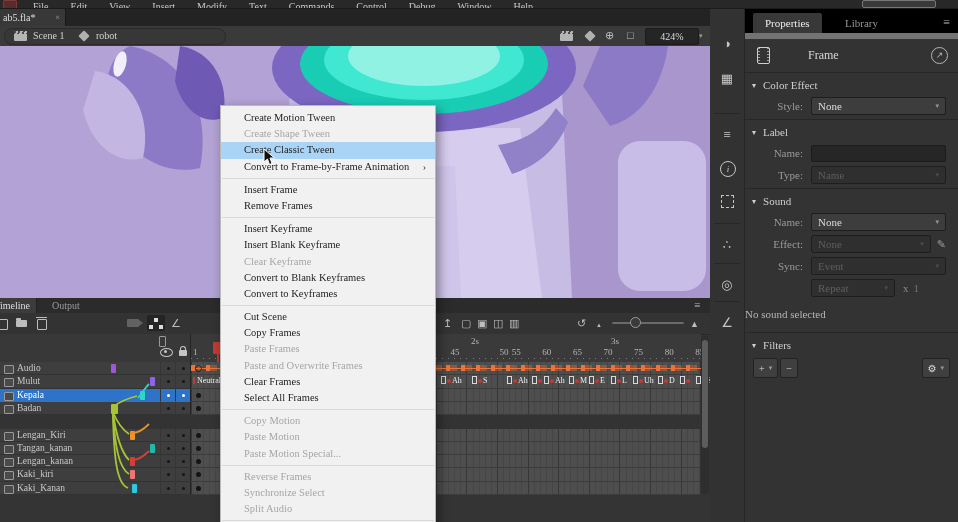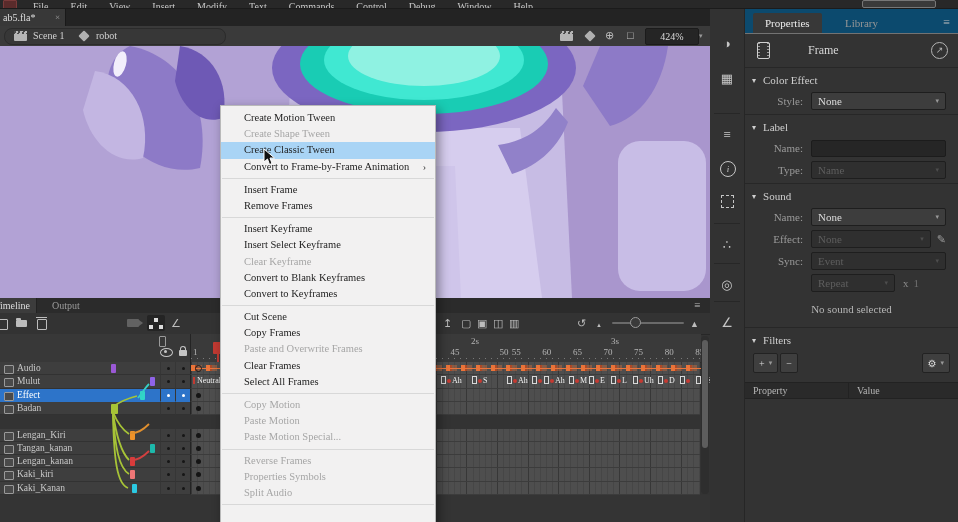--- a/index.html
+++ b/index.html
@@ -102,21 +102,21 @@
   #cursor{left:263px;top:148px;z-index:60}
   
   #rightcol{left:710px;top:9px;width:248px;height:513px;background:#323232}
   #dock{position:absolute;left:0;top:0;width:34px;height:513px;background:#323232;border-right:1px solid #262626}
   .dicon{position:absolute;left:0;width:34px;text-align:center;color:#c6c6c6;font-size:13px}
   .dicon.circle{left:10px;width:14px;height:14px;border:1px solid #c6c6c6;border-radius:50%;font-size:9px;line-height:14px;font-style:italic}
   .dicon.dashedbox{left:11px;width:11px;height:11px;border:1px dashed #c6c6c6}
   .dsep{position:absolute;left:4px;width:26px;border-top:1px solid #272727}
   #props{position:absolute;left:35px;top:0;width:213px;height:513px;background:#333}
   #collapse{position:absolute;left:8px;top:-1px;color:#8a8a8a;font-size:9px}
-  #ptabs{position:relative;height:24px;background:#0c4a6e;border-bottom:1px solid #737373}
+  #ptabs{position:relative;height:24px;background:#000000;border-bottom:6px solid #737373}
   .ptab{position:absolute;top:4px;height:20px;line-height:20px;padding:0 12px;font-size:11px}
   #ptab1{left:8px;background:#383838;color:#ececec;border-radius:2px 2px 0 0}
   #ptab2{left:88px;color:#969696}
   #pham{position:absolute;right:8px;top:6px;color:#bdbdbd;font-size:12px}
   #phead{display:flex;align-items:center;padding:8px 10px 6px 12px}
   .filmic{width:13px;height:17px;border:1px solid #cfcfcf;border-radius:2px;box-sizing:border-box;
     background:repeating-linear-gradient(0deg,transparent 0 2px,#9a9a9a 2px 3px) left/2px 100% no-repeat,
                repeating-linear-gradient(0deg,transparent 0 2px,#9a9a9a 2px 3px) right/2px 100% no-repeat}
   #ptitle{margin-left:38px;font-size:12px;color:#d8d8d8;flex:1}
   .circic{width:15px;height:15px;border:1px solid #b5b5b5;border-radius:50%;color:#b5b5b5;font-size:9px;text-align:center;line-height:14px}
@@ -126,21 +126,21 @@
   .prow{display:flex;align-items:center;height:22px;padding-right:12px}
   .plabel{width:58px;text-align:right;color:#9a9a9a;margin-right:8px;flex:none}
   .dd{flex:1;height:18px;background:#3d3d3d;border:1px solid #1e1e1e;border-radius:2px;display:flex;align-items:center;padding:0 6px;color:#ddd;box-sizing:border-box}
   .dd .chev{margin-left:auto;color:#999;font-size:7px}
   .dd.dis{background:#2f2f2f;color:#5e5e5e}
   .dd.dis .chev{color:#4e4e4e}
   .inp{flex:1;height:15px;background:#262626;border:1px solid #1c1c1c;border-radius:2px}
   .pencil{margin-left:6px;color:#9a9a9a;font-size:11px}
   .xx{margin:0 5px 0 8px;color:#8a8a8a}
   .cnt{color:#707070}
-  .nosound{text-align:center;color:#b5b5b5;padding:9px 0 10px;font-size:11px}
+  .nosound{text-align:left;color:#b5b5b5;padding:9px 0 10px;font-size:11px}
   .btnrow{display:flex;align-items:center;padding:3px 8px 4px}
   .tbtn{height:18px;background:#3f3f3f;border:1px solid #222;border-radius:2px;color:#ddd;display:flex;align-items:center;padding:0 5px;font-size:10px;margin-right:2px}
   .tbtn .chev{font-size:7px;color:#999;margin-left:4px}
   .gearbtn{margin-left:auto;margin-right:0}
   .thead{display:flex;height:15px;line-height:15px;background:#2a2a2a;border-top:1px solid #222;border-bottom:1px solid #222;color:#b5b5b5;font-size:10px;margin-top:5px}
   .thc1{width:104px;padding-left:8px;border-right:1px solid #222;box-sizing:border-box}
   .thc2{padding-left:8px}
 </style>
 </head>
 <body>
@@ -289,21 +289,21 @@
             <div class="kf" style="left: 378px;"><span class="kfbox"></span><span class="kfdot"></span><span>M</span></div>
             <div class="kf" style="left: 398px;"><span class="kfbox"></span><span class="kfdot"></span><span>E</span></div>
             <div class="kf" style="left: 420px;"><span class="kfbox"></span><span class="kfdot"></span><span>L</span></div>
             <div class="kf" style="left: 442px; text-align: center;"><span class="kfbox"></span><span class="kfdot"></span><span>Uh</span></div>
             <div class="kf" style="left: 467px;"><span class="kfbox"></span><span class="kfdot"></span><span>D</span></div>
             <div class="kf" style="left: 489px;"><span class="kfbox"></span><span class="kfdot"></span><span></span></div>
             <div class="kf" style="left: 505px;"><span class="kfbox"></span><span class="kfdot"></span><span>S</span></div>
           </div>
         </div>
         <div class="lrow sel" style="top: 26.6px;">
-          <div class="cell namecell"><span class="licon"></span><span>Effect</span></div>
+          <div class="cell namecell"><span class="licon"></span><span>Kepala</span></div>
           <div class="cell chipcell">
             <div class="chip" style="left: 32px; background: rgb(48, 214, 200);"></div>
           </div>
           <div class="cell eyecell">
             <div class="dot" style="left: 6px;"></div>
           </div>
           <div class="cell lockcell">
             <div class="dot" style="left: 6px;"></div>
           </div>
           <div class="cell framecell">
@@ -425,37 +425,38 @@
     <div id="ctx-items">
         <div class="citem normal"><span>Create Motion Tween</span></div>
         <div class="citem disabled"><span>Create Shape Tween</span></div>
         <div class="citem highlighted"><span>Create Classic Tween</span></div>
         <div class="citem normal"><span>Convert to Frame-by-Frame Animation</span><span class="subarrow">›</span></div>
         <div class="csep"></div>
         <div class="citem normal"><span>Insert Frame</span></div>
         <div class="citem normal"><span>Remove Frames</span></div>
         <div class="csep"></div>
         <div class="citem normal"><span>Insert Keyframe</span></div>
-        <div class="citem normal"><span>Insert Select Keyframe</span></div>
+        <div class="citem normal"><span>Insert Blank Keyframe</span></div>
         <div class="citem disabled"><span>Clear Keyframe</span></div>
         <div class="citem normal"><span>Convert to Blank Keyframes</span></div>
         <div class="citem normal"><span>Convert to Keyframes</span></div>
         <div class="csep"></div>
         <div class="citem normal"><span>Cut Scene</span></div>
         <div class="citem normal"><span>Copy Frames</span></div>
+        <div class="citem disabled"><span>Paste Frames</span></div>
         <div class="citem disabled"><span>Paste and Overwrite Frames</span></div>
         <div class="citem normal"><span>Clear Frames</span></div>
         <div class="citem normal"><span>Select All Frames</span></div>
         <div class="csep"></div>
         <div class="citem disabled"><span>Copy Motion</span></div>
         <div class="citem disabled"><span>Paste Motion</span></div>
         <div class="citem disabled"><span>Paste Motion Special...</span></div>
         <div class="csep"></div>
         <div class="citem disabled"><span>Reverse Frames</span></div>
-        <div class="citem disabled"><span>Properties Symbols</span></div>
+        <div class="citem disabled"><span>Synchronize Select</span></div>
         <div class="citem disabled"><span>Split Audio</span></div>
         <div class="csep"></div>
       </div>
   </div>
 
   <div id="cursor" class="abs">
     <svg width="13" height="19">
         <path d="M1,1 L1,14 L4.5,11 L6.5,16.5 L9,15.5 L7,10 L11.5,10 Z" fill="#111" stroke="#fff" stroke-width="1"></path>
       </svg>
   </div>
@@ -563,19 +564,15 @@
           <span class="chev">▾</span>
         </div>
         <div class="tbtn">
           <span>−</span>
         </div>
         <div class="tbtn gearbtn">
           <span>⚙</span>
           <span class="chev">▾</span>
         </div>
       </div>
-      <div class="thead">
-        <span class="thc1">Property</span>
-        <span class="thc2">Value</span>
-      </div>
     </div>
   </div>
 </div>
 
 </body></html>

